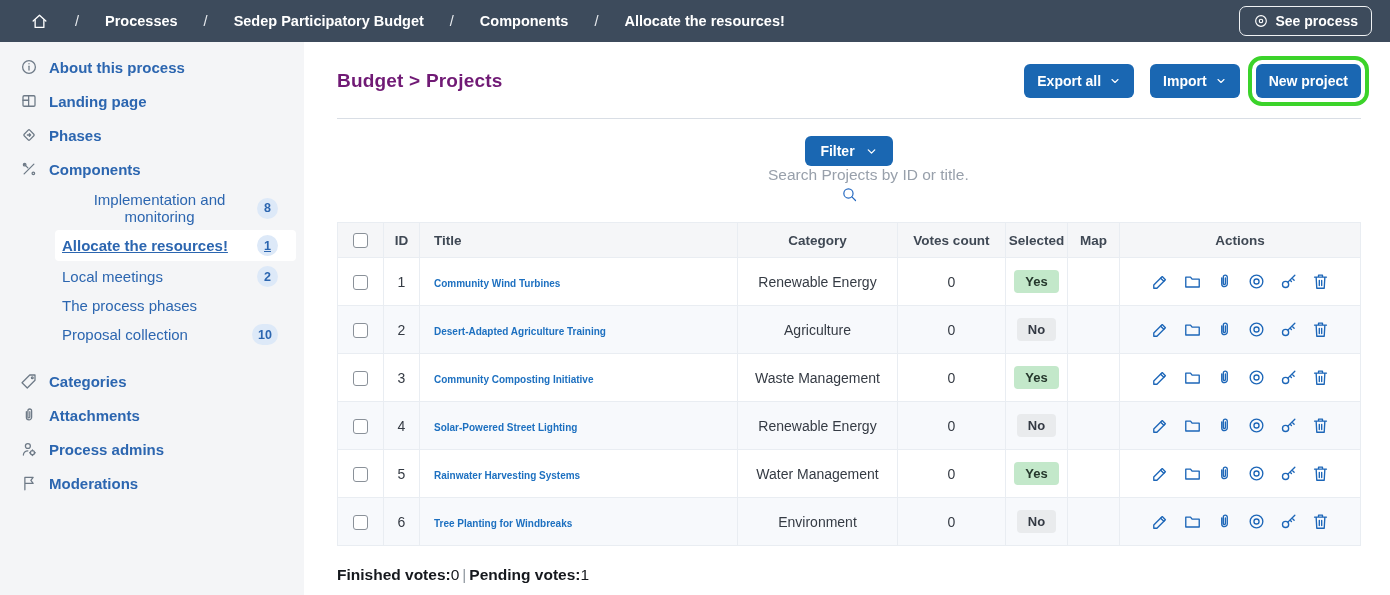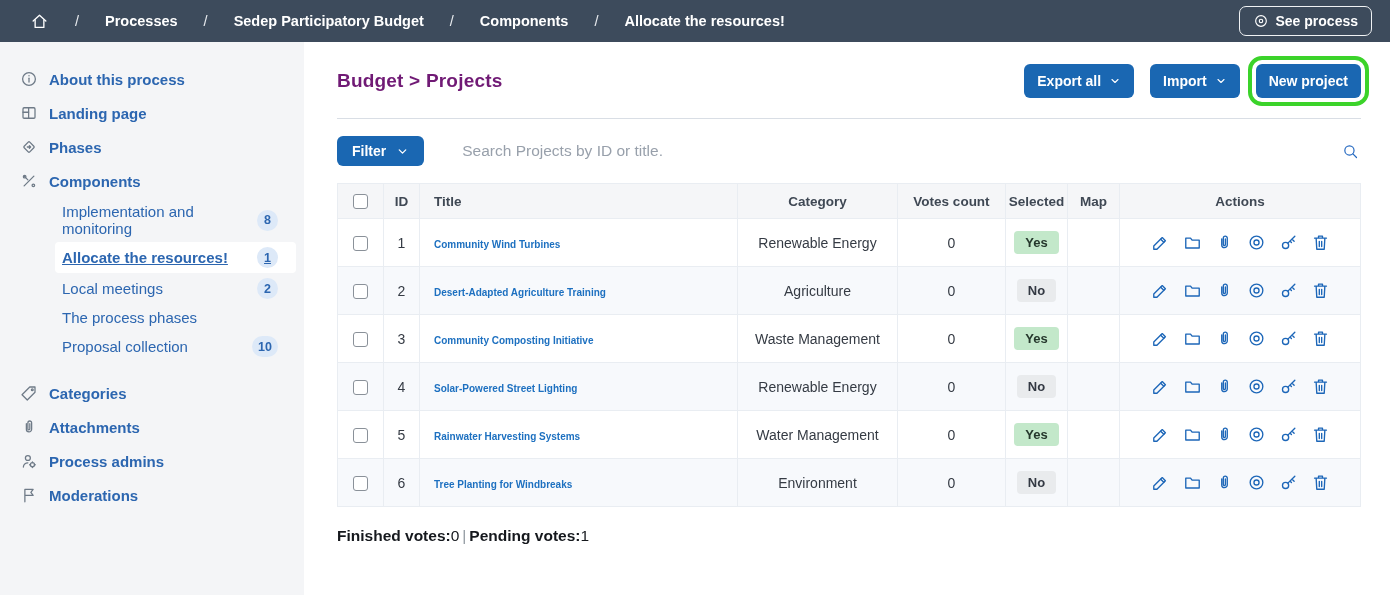--- a/index.html
+++ b/index.html
@@ -23,21 +23,21 @@
   .breadcrumb .crumb { color:#fff; text-decoration:none; cursor:pointer; white-space:nowrap; }
   .see-process {
     margin-left:auto; display:flex; align-items:center; gap:7px;
     border:1px solid #f0f2f4; border-radius:7px; background:transparent;
     color:#fff; font-size:14px; font-weight:700; padding:6px 13px; cursor:pointer;justify-content:flex-end;
   }
 
   
   .shell { display:flex; height:553px; }
   .sidebar {
-    width:304px; background:#f4f5f7; padding:20px 0 0 0; flex-shrink:0;
+    width:304px; background:#f4f5f7; padding:8px 0 0 0; flex-shrink:0;text-align:center;
   }
   .main { flex:1; padding:22px 29px 0 33px; background:#fff; }
 
   
   .side-item {
     display:flex; align-items:center; gap:11px;
     padding:8px 10px 8px 20px; color:#2c66b0; font-size:15px; font-weight:600;
     cursor:pointer;
   }
   .side-item .sicon { color:#6e7a87; width:18px; height:18px; flex-shrink:0; }
@@ -66,21 +66,21 @@
     background:#1a67b2; color:#fff; border:none; border-radius:6px;
     font-family:inherit; font-size:14px; font-weight:700;
     padding:9px 13px; display:flex; align-items:center; gap:8px; cursor:pointer;
   }
   .btn-primary .chev { width:12px; height:12px; stroke-width:2.2; }
   .annotated { outline:4px solid #3bd32a; outline-offset:4px; }
 
   .rule { border:none; border-top:1px solid #d9dee5; margin:20px 0 0 0; }
 
   
-  .filter-row { display:flex; align-items:center; margin-top:17px; }
+  .filter-row { display:flex; align-items:center; margin-top:17px;flex-direction:column; }
   .btn-filter {
     background:#1a67b2; color:#fff; border:none; border-radius:6px;
     font-family:inherit; font-size:14px; font-weight:700;
     padding:7px 15px; display:flex; align-items:center; gap:10px; cursor:pointer;
   }
   .btn-filter .chev { width:13px; height:13px; stroke-width:2.4; }
   .search-input {
     flex:1; border:none; outline:none; margin-left:38px;
     font-family:inherit; font-size:15.5px; color:#3a414b; background:transparent;
   }

